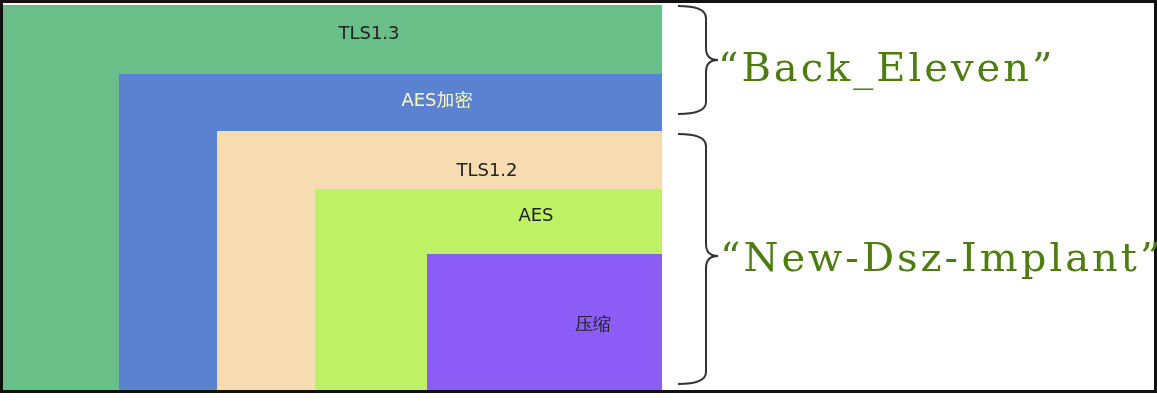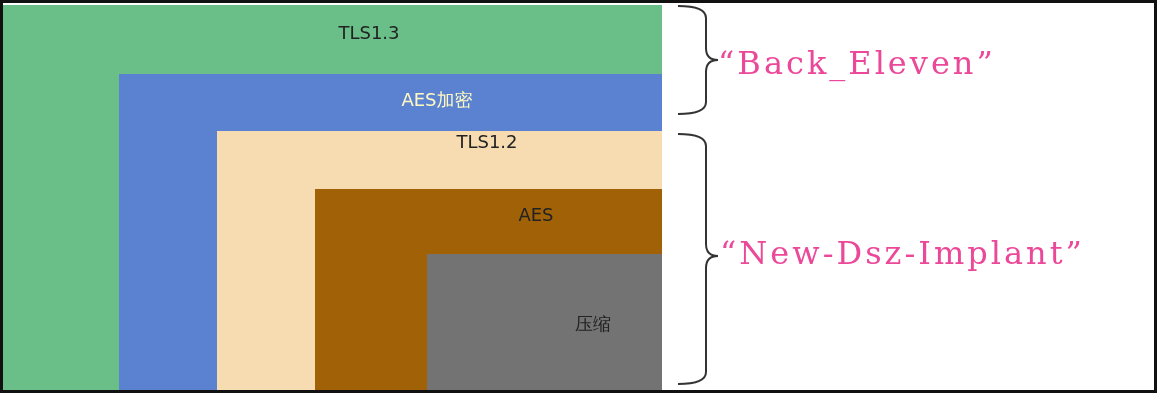--- a/index.html
+++ b/index.html
@@ -1,40 +1,40 @@
 <!DOCTYPE html>
 <html><head>
 <meta charset="utf-8">
 <style>
   html, body { margin:0; padding:0; background:#ffffff; }
   body { width:1157px; height:406px; position:relative; overflow:hidden; font-family:"DejaVu Sans", sans-serif; }
   .frame { position:absolute; left:0; top:0; width:1151px; height:387px; border:3px solid #111; background:#fff; }
   .layer { position:absolute; }
   .layer-label { position:absolute; font-size:18px; color:#222; white-space:nowrap; transform:translateX(-50%);margin-left:48px; }
   .brace { position:absolute; }
-  .brace-label { position:absolute; font-family:"DejaVu Serif", serif; color:#ec4899; font-size:32px; letter-spacing:3px; white-space:nowrap; }
+  .brace-label { position:absolute; font-family:"DejaVu Serif", serif; color:#4d7c0f; font-size:40px; letter-spacing:3px; white-space:nowrap; }
 </style>
 </head>
 <body>
 
 <div class="frame"></div>
 
 <div class="layer" style="left:3px;top:5px;width:659px;height:385px;background:#6abf88;">
   <span class="layer-label" style="left:318px;top:17px;">TLS1.3</span>
 </div>
 <div class="layer" style="left:119px;top:74px;width:543px;height:316px;background:#5a82d0;">
   <span class="layer-label" style="left:270px;top:14px;color:#fef9c3;">AES加密</span>
 </div>
 <div class="layer" style="left:217px;top:131px;width:445px;height:259px;background:#f7dcb2;">
-  <span class="layer-label" style="left:222px;top:0;">TLS1.2</span>
+  <span class="layer-label" style="left:222px;top:28px;">TLS1.2</span>
 </div>
-<div class="layer" style="left:315px;top:189px;width:347px;height:201px;background:#a16207;">
+<div class="layer" style="left:315px;top:189px;width:347px;height:201px;background:#bef264;">
   <span class="layer-label" style="left:173px;top:15px;">AES</span>
 </div>
-<div class="layer" style="left:427px;top:254px;width:235px;height:136px;background:#737373;">
+<div class="layer" style="left:427px;top:254px;width:235px;height:136px;background:#8b5cf6;">
   <span class="layer-label" style="left:118px;top:58px;">压缩</span>
 </div>
 
 <svg class="brace" style="left:676px;top:4px;" width="50" height="112" viewBox="0 0 50 112">
   <path d="M 2 2 Q 30 2 30 14 L 30 44 Q 30 56 42 56 Q 30 56 30 68 L 30 98 Q 30 110 2 110" fill="none" stroke="#333" stroke-width="2"></path>
 </svg>
 <span class="brace-label" style="left:718px;top:44px;">“Back_Eleven”</span>
 
 <svg class="brace" style="left:676px;top:132px;" width="50" height="254" viewBox="0 0 50 254">
   <path d="M 2 2 Q 30 2 30 14 L 30 112 Q 30 124 42 124 Q 30 124 30 136 L 30 240 Q 30 252 2 252" fill="none" stroke="#333" stroke-width="2"></path>

